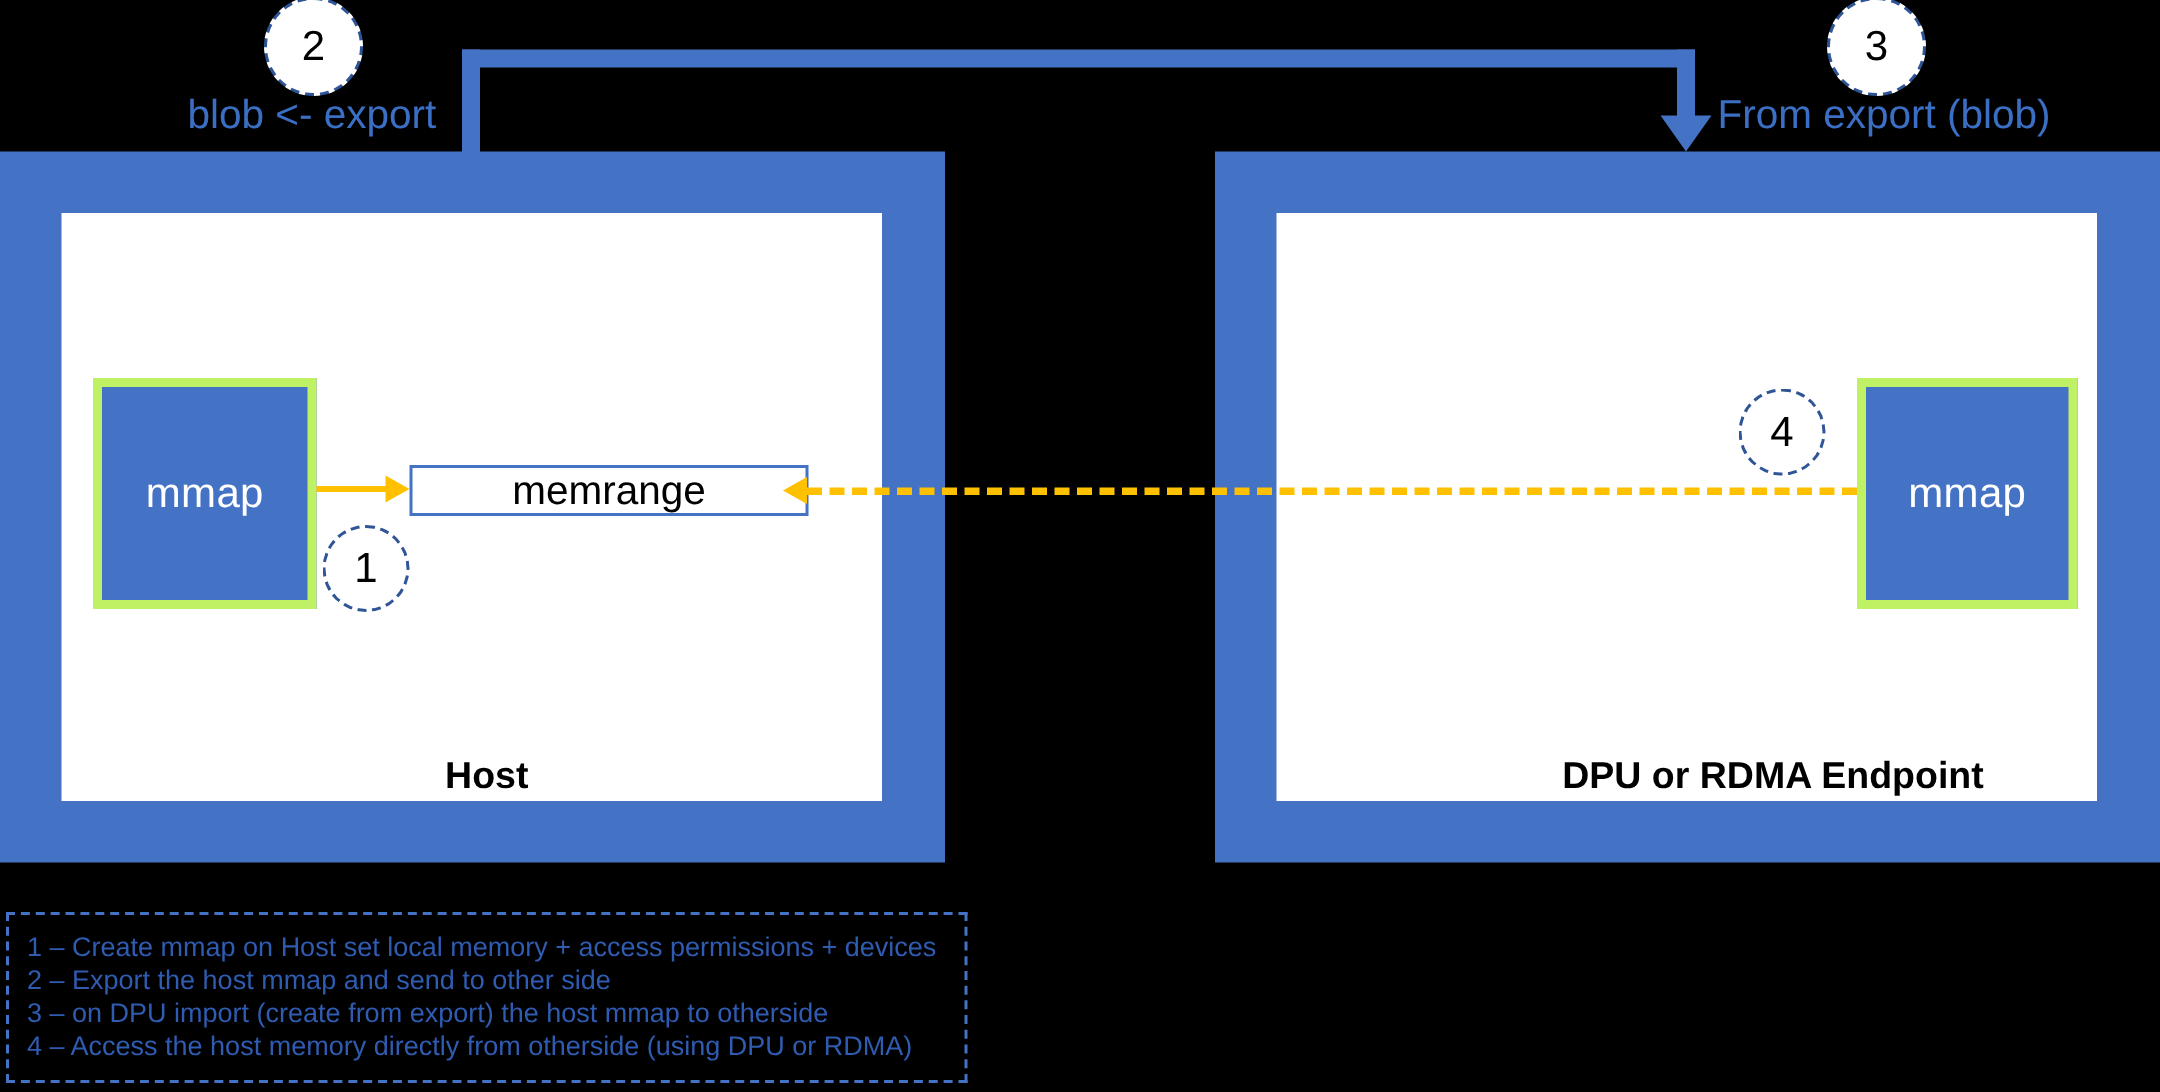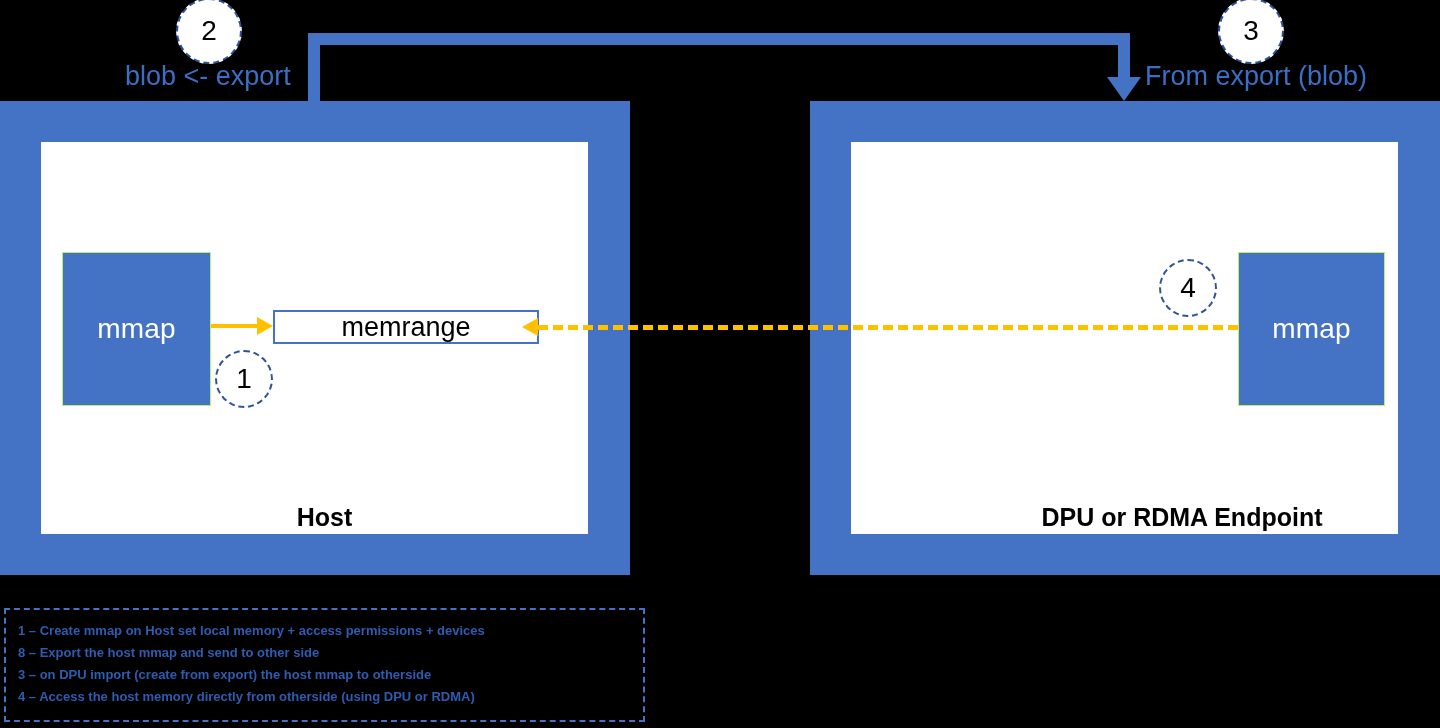--- a/index.html
+++ b/index.html
@@ -37,21 +37,21 @@
     color: #000000;
     text-align: center;
     white-space: nowrap;
     padding-left: 10px;
   }
 
   
   .mmap-box {
     position: absolute;
     background: #4472C4;
-    border: 1px solid #bef264;
+    border: 6px solid #bef264;
     box-sizing: border-box;
     display: flex;
     align-items: center;
     justify-content: center;
     color: #FFFFFF;
     font-size: 28px;
     letter-spacing: .2px;
   }
 
   
@@ -136,22 +136,22 @@
   
   .legend-box {
     position: absolute;
     border: 2px dashed #4472C4;
     box-sizing: border-box;
     background: transparent;
     padding: 10px 12px 8px 12px;
   }
   .legend-line {
     color: #2F5BB0;
-    font-weight: bold;
-    font-size: 13px;
+    font-weight: normal;
+    font-size: 18px;
     line-height: 22px;
     white-space: nowrap;
   }
 </style>
 </head>
 <body>
 
 <div id="stage">
 
   <div class="panel" style="left:0px; top:101px; width:630px; height:474px;">
@@ -206,18 +206,18 @@
   <div class="step-circle filled" style="left:1218px; top:-2px; width:66px; height:66px;">
     <span>3</span>
   </div>
 
   <div class="step-circle hollow" style="left:1159px; top:259px; width:58px; height:58px;">
     <span>4</span>
   </div>
 
   <div class="legend-box" style="left:4px; top:608px; width:641px; height:114px;">
     <div class="legend-line">1 – Create mmap on Host set local memory + access permissions + devices</div>
-    <div class="legend-line">8 – Export the host mmap and send to other side</div>
+    <div class="legend-line">2 – Export the host mmap and send to other side</div>
     <div class="legend-line">3 – on DPU import (create from export) the host mmap to otherside</div>
     <div class="legend-line">4 – Access the host memory directly from otherside (using DPU or RDMA)</div>
   </div>
 
 </div>
 
 </body></html>

